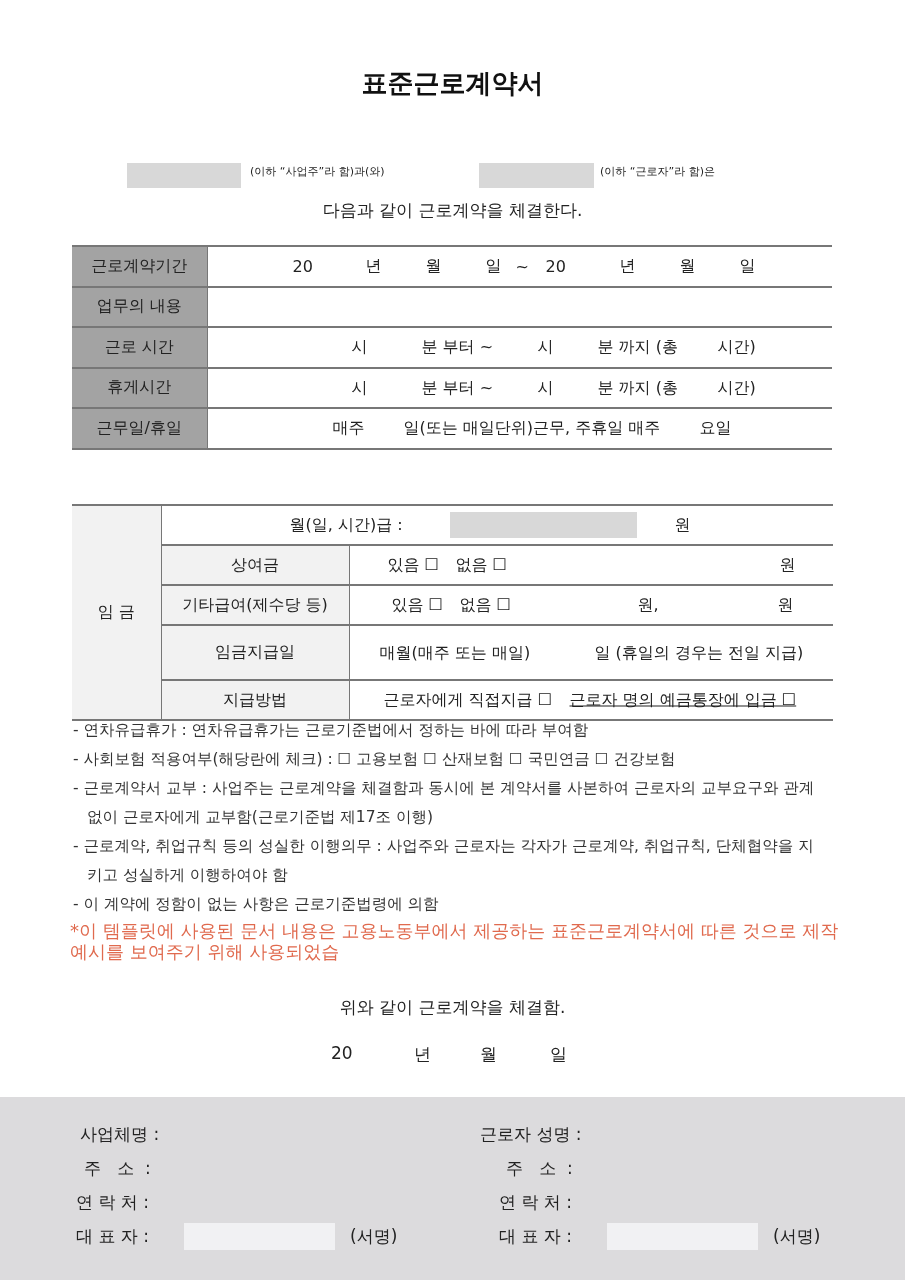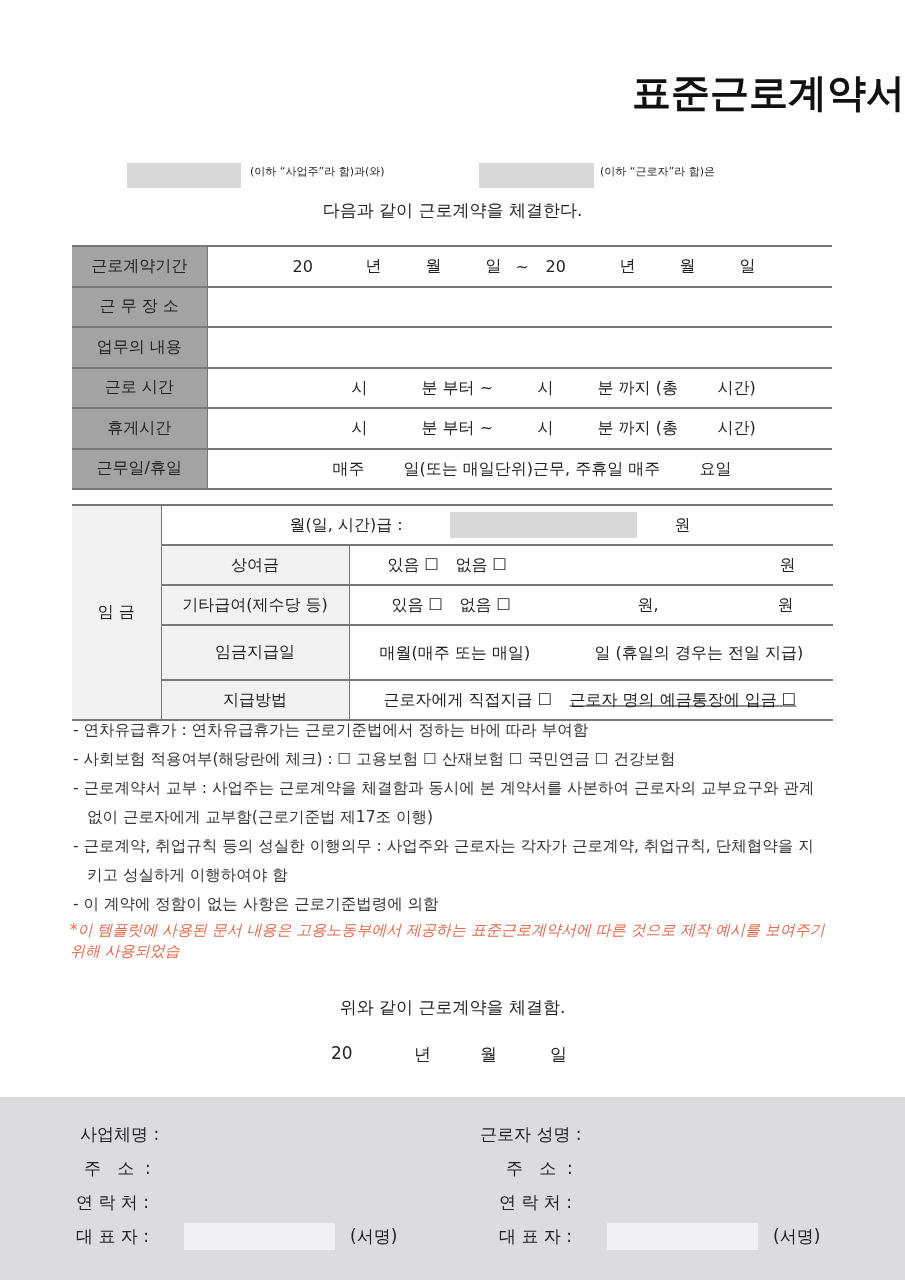--- a/index.html
+++ b/index.html
@@ -1,18 +1,18 @@
 <!DOCTYPE html>
 <html><head>
 <meta charset="utf-8">
 <style>
   * { box-sizing: border-box; margin: 0; padding: 0; }
   html, body { width: 905px; height: 1280px; background: #ffffff; overflow: hidden; }
   body { font-family: "DejaVu Sans", "Liberation Sans", sans-serif; color: #222; position: relative; }
-  .title { position: absolute; top: 66px; left: 0; width: 905px; text-align: right; font-size: 39px; font-weight: bold; color: #111; letter-spacing: 0px; }
+  .title { position: absolute; top: 66px; left: 0; width: 905px; text-align: center; font-size: 26px; font-weight: bold; color: #111; letter-spacing: 0px; }
   .intro1 { position: absolute; top: 162px; left: 0; width: 905px; height: 28px; font-size: 11px; color: #222; }
   .intro1 .blank { position: absolute; top: 1px; height: 25px; background: #d8d8d8; }
   .intro1 .txt { position: absolute; top: 2px; white-space: nowrap; }
   .intro2 { position: absolute; top: 199px; left: 0; width: 905px; text-align: center; font-size: 17px; }
 
   table { border-collapse: collapse; position: absolute; font-size: 16px; color: #222; }
   td { border-top: 2px solid #777; border-bottom: 2px solid #777; text-align: center; vertical-align: middle; white-space: nowrap; }
   td.lab { background: #a3a3a3; border-right: 1.5px solid #777; }
   .t1 { top: 245px; left: 72px; width: 760px; }
   .t1 td { height: 40.5px; }
@@ -21,21 +21,21 @@
   .t2 td { height: 40px; }
   .t2 td.big { width: 89px; background: #f2f2f2; border-right: 1.5px solid #777; }
   .t2 td.lab2 { width: 188px; background: #f2f2f2; border-right: 1.5px solid #777; }
 
   .cell-line { position: relative; height: 100%; width: 100%; }
   .pos { position: absolute; top: 50%; transform: translateY(-50%); white-space: nowrap; }
   .grayblank { position: absolute; top: 50%; transform: translateY(-50%); height: 26px; background: #d8d8d8; }
 
   .notes { position: absolute; top: 716px; left: 73px; width: 760px; font-size: 15.5px; color: #333; line-height: 29px; }
   .notes .indent { padding-left: 14px; }
-  .disclaimer { position: absolute; top: 920px; left: 70px; width: 770px; font-size: 15px; color: #e06a4e; line-height: 21px; font-style: italic; }
+  .disclaimer { position: absolute; top: 920px; left: 70px; width: 770px; font-size: 18px; color: #e06a4e; line-height: 21px; }
   .closing { position: absolute; top: 996px; left: 0; width: 905px; text-align: center; font-size: 17px; color: #222; }
   .closedate { position: absolute; top: 1043px; left: 0; width: 905px; height: 26px; font-size: 17px; }
   .closedate span { position: absolute; top: 0; }
 
   .sig { position: absolute; top: 1097px; left: 0; width: 905px; height: 183px; background: #dcdbdd; font-size: 17px; color: #222; }
   .sig .lbl { position: absolute; white-space: nowrap; }
   .sig .sblank { position: absolute; height: 27px; background: #f1f1f3; }
 </style>
 </head>
 <body>
@@ -62,24 +62,20 @@
         <span class="pos" style="left:278px;">일</span>
         <span class="pos" style="left:308px;">~</span>
         <span class="pos" style="left:338px;">20</span>
         <span class="pos" style="left:412px;">년</span>
         <span class="pos" style="left:472px;">월</span>
         <span class="pos" style="left:532px;">일</span>
       </div>
     </td>
   </tr>
   <tr>
-    <td class="lab">근 무 장 소</td>
-    <td></td>
-  </tr>
-  <tr>
     <td class="lab">업무의 내용</td>
     <td></td>
   </tr>
   <tr>
     <td class="lab">근로 시간</td>
     <td>
       <div class="cell-line" style="height:38px;">
         <span class="pos" style="left:144px;">시</span>
         <span class="pos" style="left:214px;">분 부터 ~</span>
         <span class="pos" style="left:330px;">시</span>

